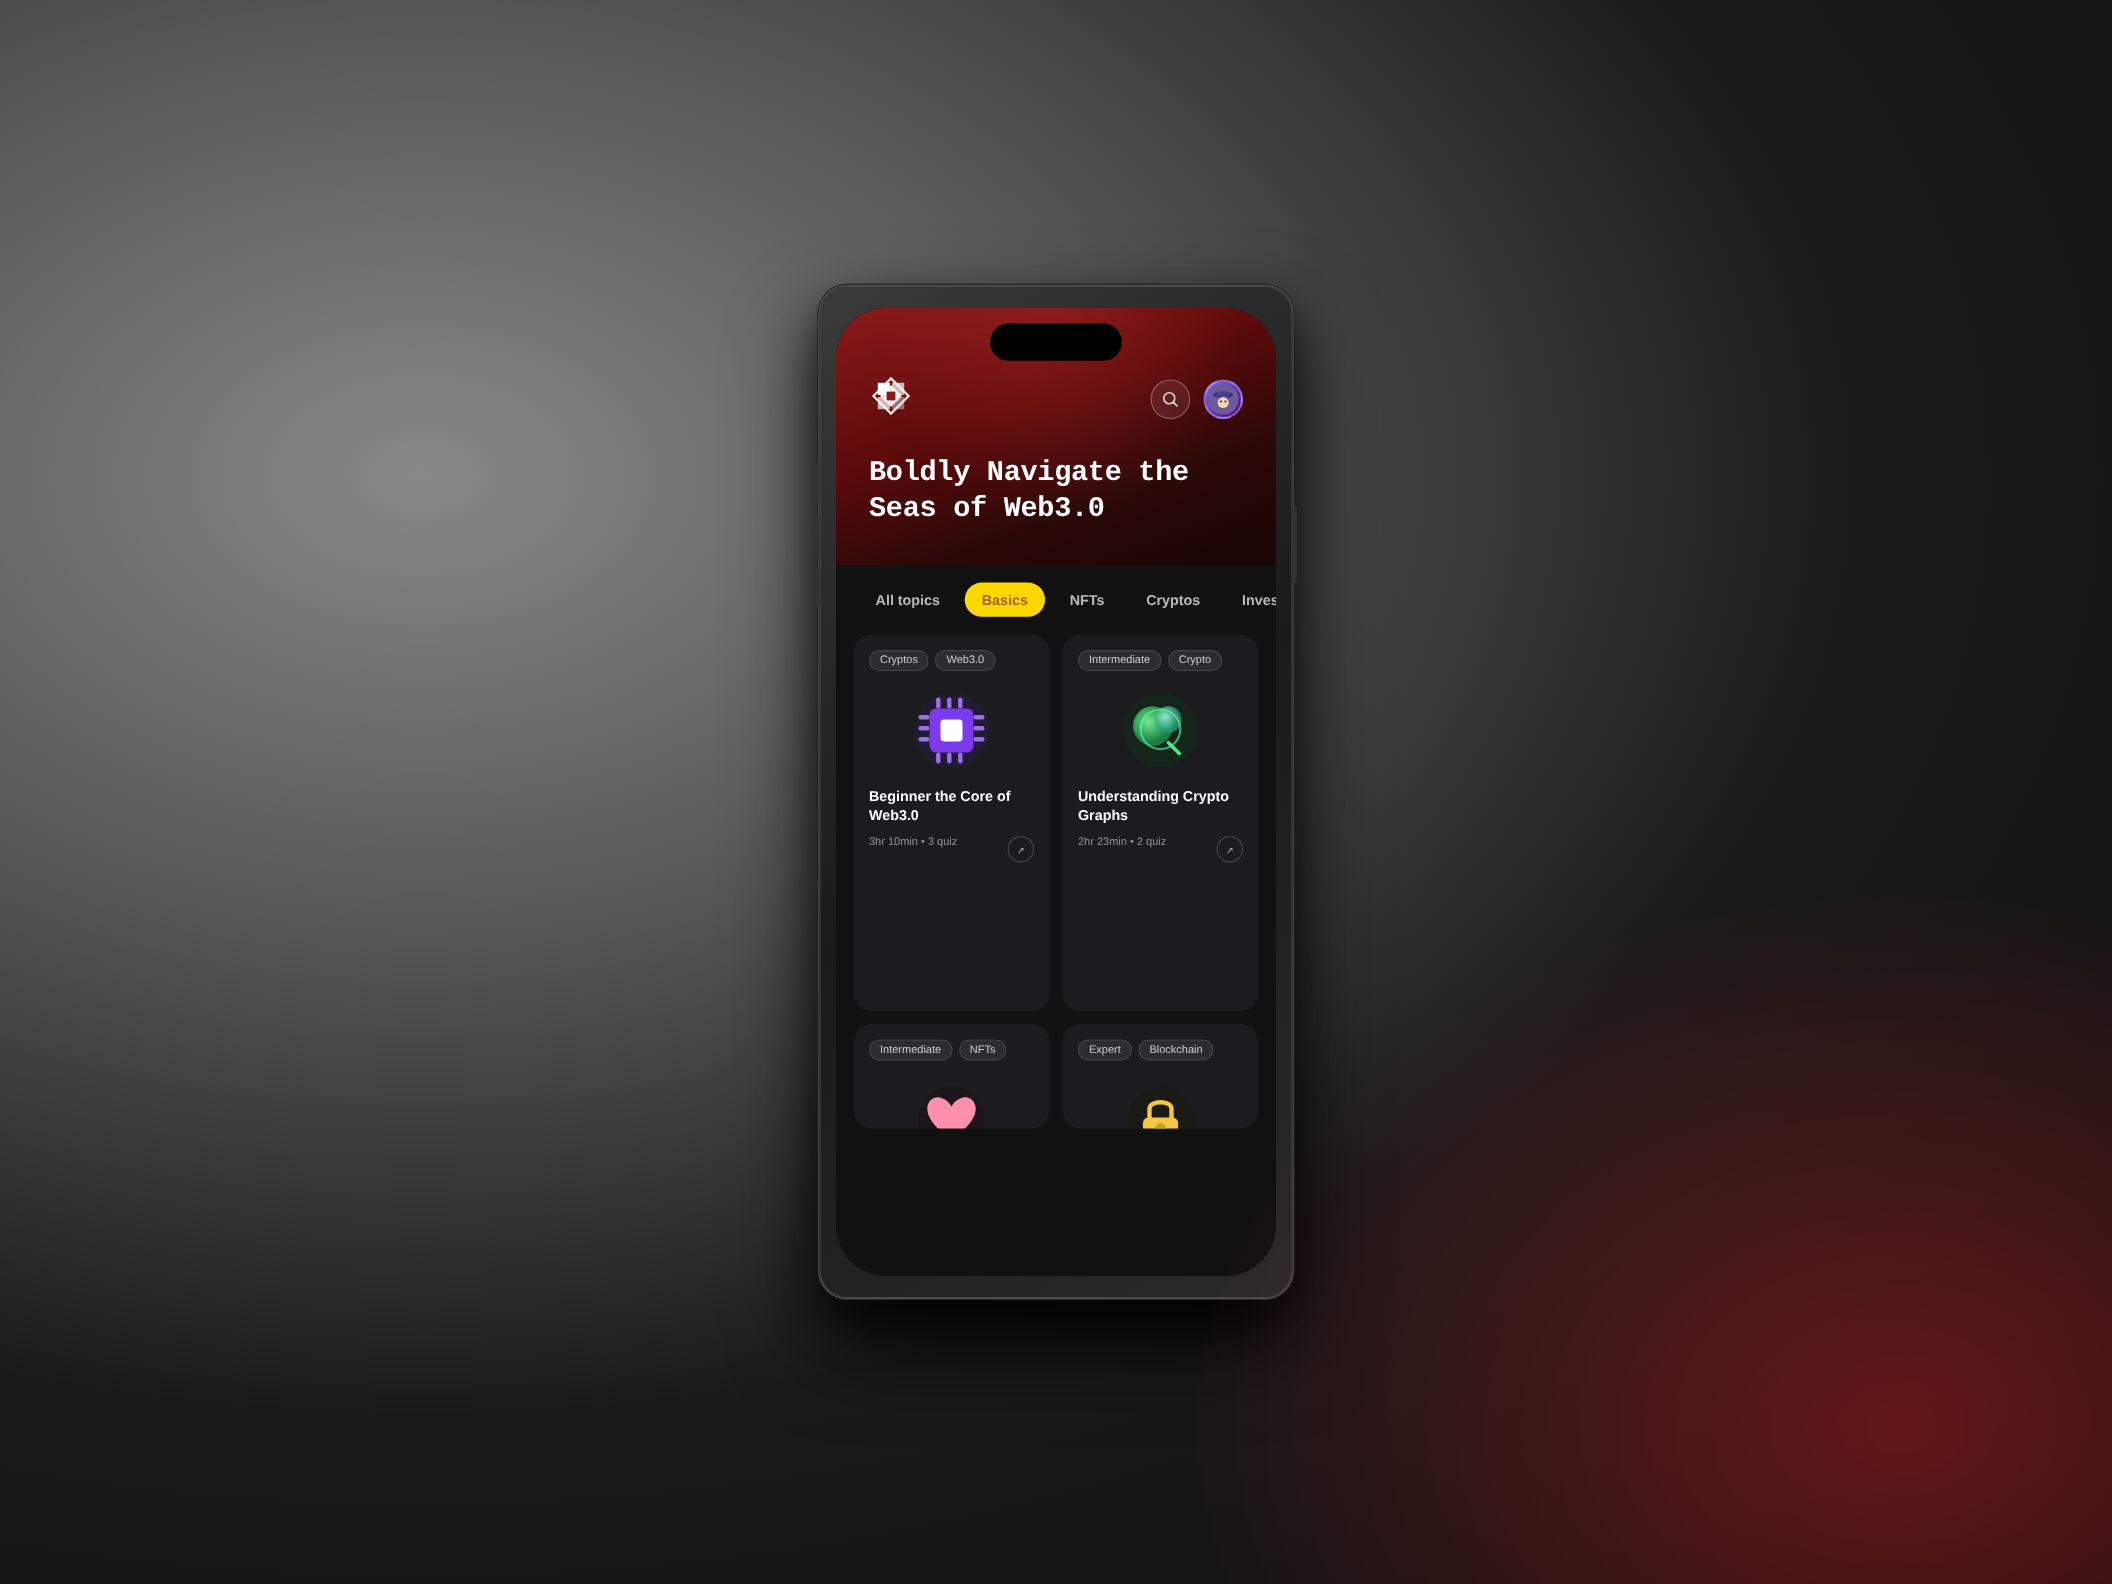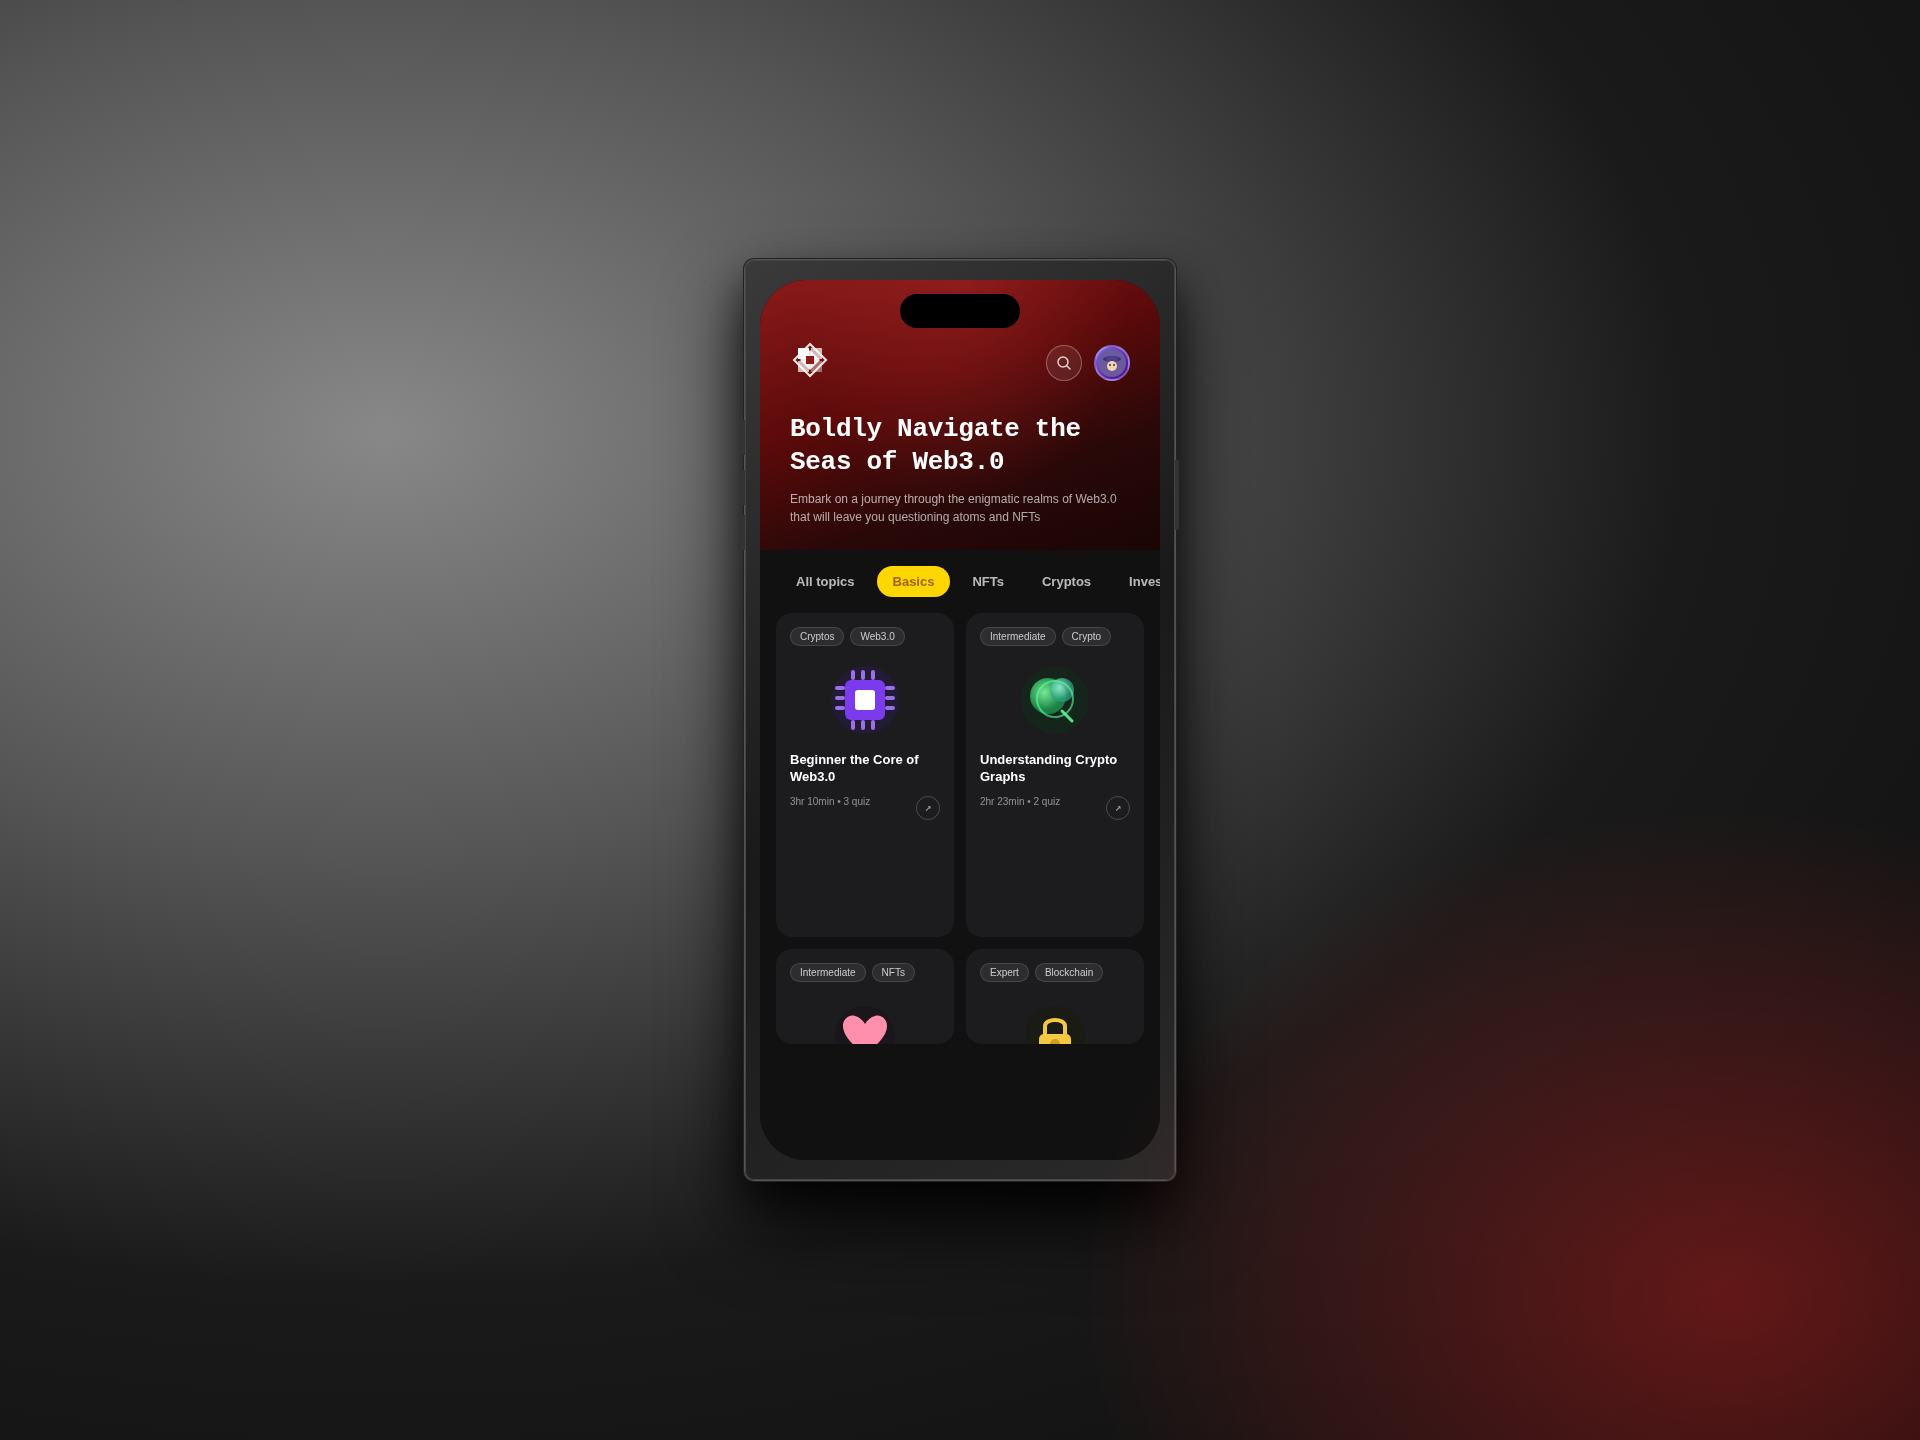--- a/index.html
+++ b/index.html
@@ -30,21 +30,21 @@
     .phone-wrapper {
       position: relative;
       width: 430px;
       height: 920px;
     }
 
     .phone-outer {
       width: 430px;
       height: 920px;
       background: linear-gradient(145deg, #3a3a3a, #1a1a1a, #2a2a2a);
-      border-radius: 9px;
+      border-radius: 25px;
       box-shadow:
         0 0 0 1px #555,
         0 0 0 2px #222,
         inset 0 0 0 1px #444,
         0 40px 80px rgba(0,0,0,0.8),
         0 20px 40px rgba(0,0,0,0.6);
       position: relative;
       display: flex;
       align-items: center;
       justify-content: center;
@@ -351,21 +351,20 @@
                   <circle cx="14" cy="17" r="5" fill="#F5D5B0"></circle>
 
                   <circle cx="12" cy="16" r="1" fill="#333"></circle>
                   <circle cx="16" cy="16" r="1" fill="#333"></circle>
                 </svg>
               </div>
             </div>
           </div>
 
           <h1 class="hero-title">Boldly Navigate the Seas of Web3.0</h1>
-          <p class="hero-subtitle">Embark on a journey through the enigmatic realms of Web3.0 that will leave you questioning atoms and NFTs</p>
         </div>
 
         <div class="tabs-section">
           <div class="tab-item inactive">All topics</div>
           <div class="tab-item active">Basics</div>
           <div class="tab-item inactive">NFTs</div>
           <div class="tab-item inactive">Cryptos</div>
           <div class="tab-item inactive">Investing</div>
         </div>
 

